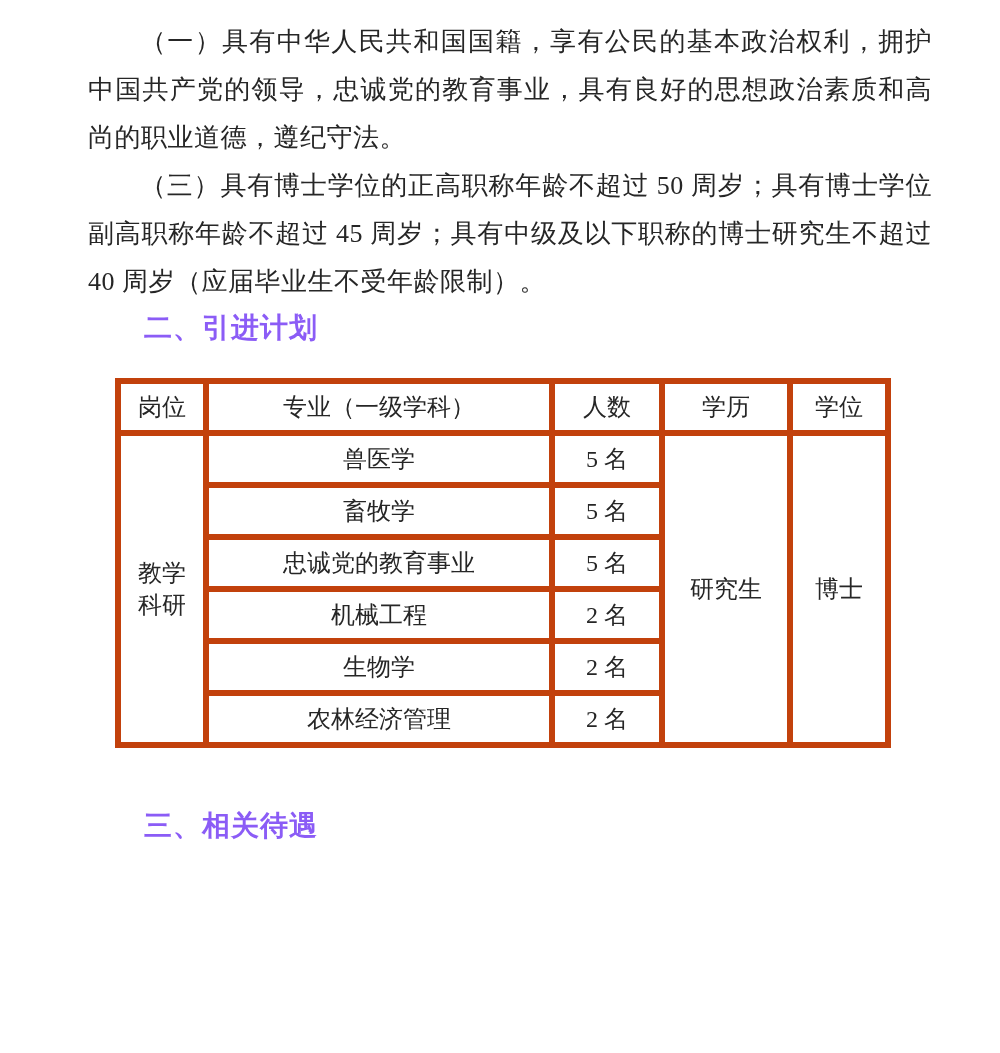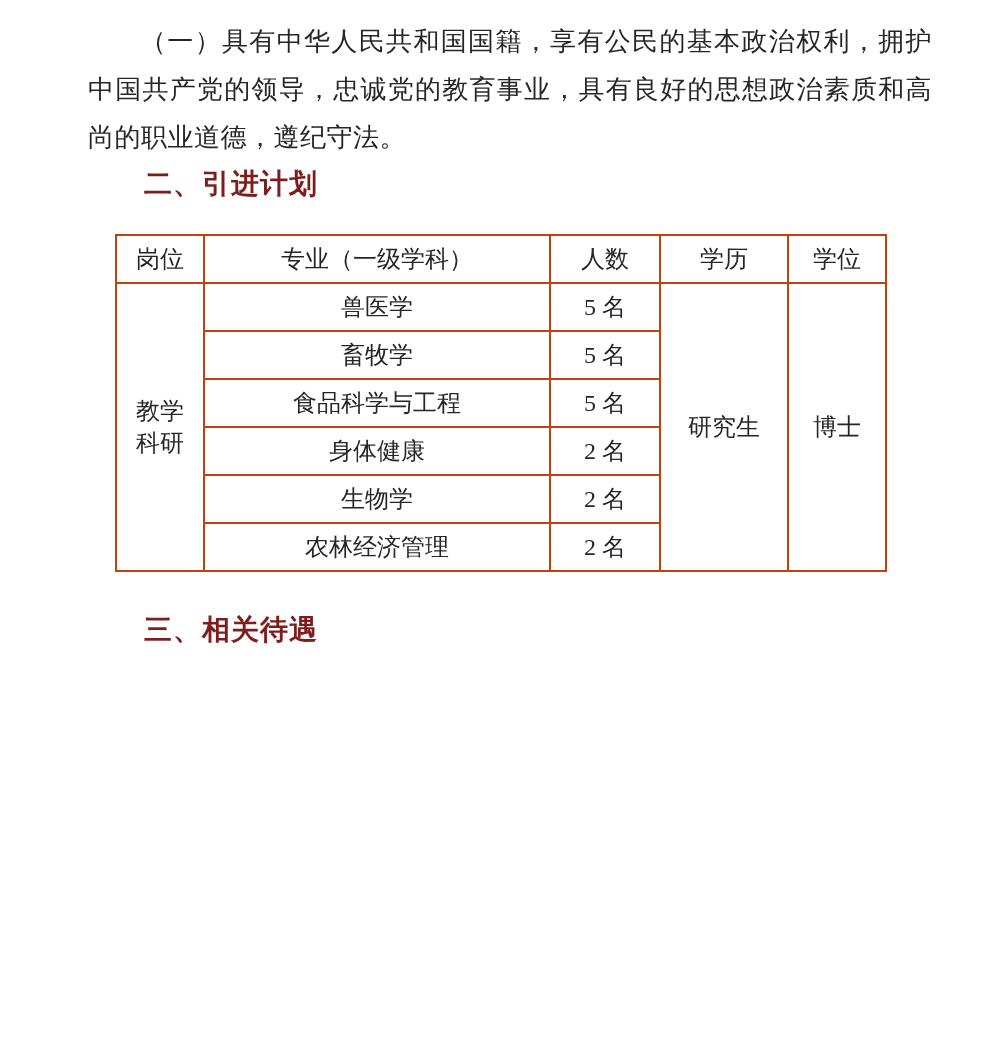--- a/index.html
+++ b/index.html
@@ -25,63 +25,64 @@
     text-align: justify;
     text-indent: 52px;
     letter-spacing: 0.5px;
   }
   .section-heading {
     margin: 0;
     font-family: Liberation Sans, sans-serif;
     font-weight: bold;
     font-size: 28px;
     line-height: 44px;
-    color: #7f1d1d;
+    color: #8b5cf6;
     text-indent: 56px;
     letter-spacing: 1px;
   }
   #section2-heading { margin-top: 0; }
   .plan-table {
     border-collapse: collapse;
     table-layout: fixed;
     width: 770px;
     margin: 28px 0 0 27px;
   }
   .plan-table th, .plan-table td {
-    border: 2px solid #c2410c;
+    border: 6px solid #c2410c;
     font-family: "Liberation Serif", serif;
     font-size: 24px;
     font-weight: normal;
     color: #262626;
     text-align: center;
     vertical-align: middle;
     padding: 0;
     height: 46px;
     overflow: hidden;
   }
   .col-position  { width: 88px; }
   .col-major     { width: 346px; }
   .col-count     { width: 110px; }
   .col-education { width: 128px; }
   .col-degree    { width: 98px; }
   .pos-cell {
     white-space: pre-line;
     line-height: 32px;
   }
-  #section3-heading { margin-top: 36px; }
+  #section3-heading { margin-top: 56px; }
   #closing-paragraph { margin-top: 3px; }
 </style>
 </head>
 <body>
 
 <div class="page">
 
   <p class="body-text">（一）具有中华人民共和国国籍，享有公民的基本政治权利，拥护中国共产党的领导，忠诚党的教育事业，具有良好的思想政治素质和高尚的职业道德，遵纪守法。</p>
 
 
+  <p class="body-text">（三）具有博士学位的正高职称年龄不超过 50 周岁；具有博士学位副高职称年龄不超过 45 周岁；具有中级及以下职称的博士研究生不超过 40 周岁（应届毕业生不受年龄限制）。</p>
 
   <h2 class="section-heading" id="section2-heading">二、引进计划</h2>
 
   <table class="plan-table">
     <colgroup>
       <col class="col-position">
       <col class="col-major">
       <col class="col-count">
       <col class="col-education">
       <col class="col-degree">
@@ -100,25 +101,25 @@
         <td>兽医学</td>
         <td>5 名</td>
         <td rowspan="6">研究生</td>
         <td rowspan="6">博士</td>
       </tr>
       <tr>
         <td>畜牧学</td>
         <td>5 名</td>
       </tr>
       <tr>
-        <td>食品科学与工程</td>
+        <td>忠诚党的教育事业</td>
         <td>5 名</td>
       </tr>
       <tr>
-        <td>身体健康</td>
+        <td>机械工程</td>
         <td>2 名</td>
       </tr>
       <tr>
         <td>生物学</td>
         <td>2 名</td>
       </tr>
       <tr>
         <td>农林经济管理</td>
         <td>2 名</td>
       </tr>

